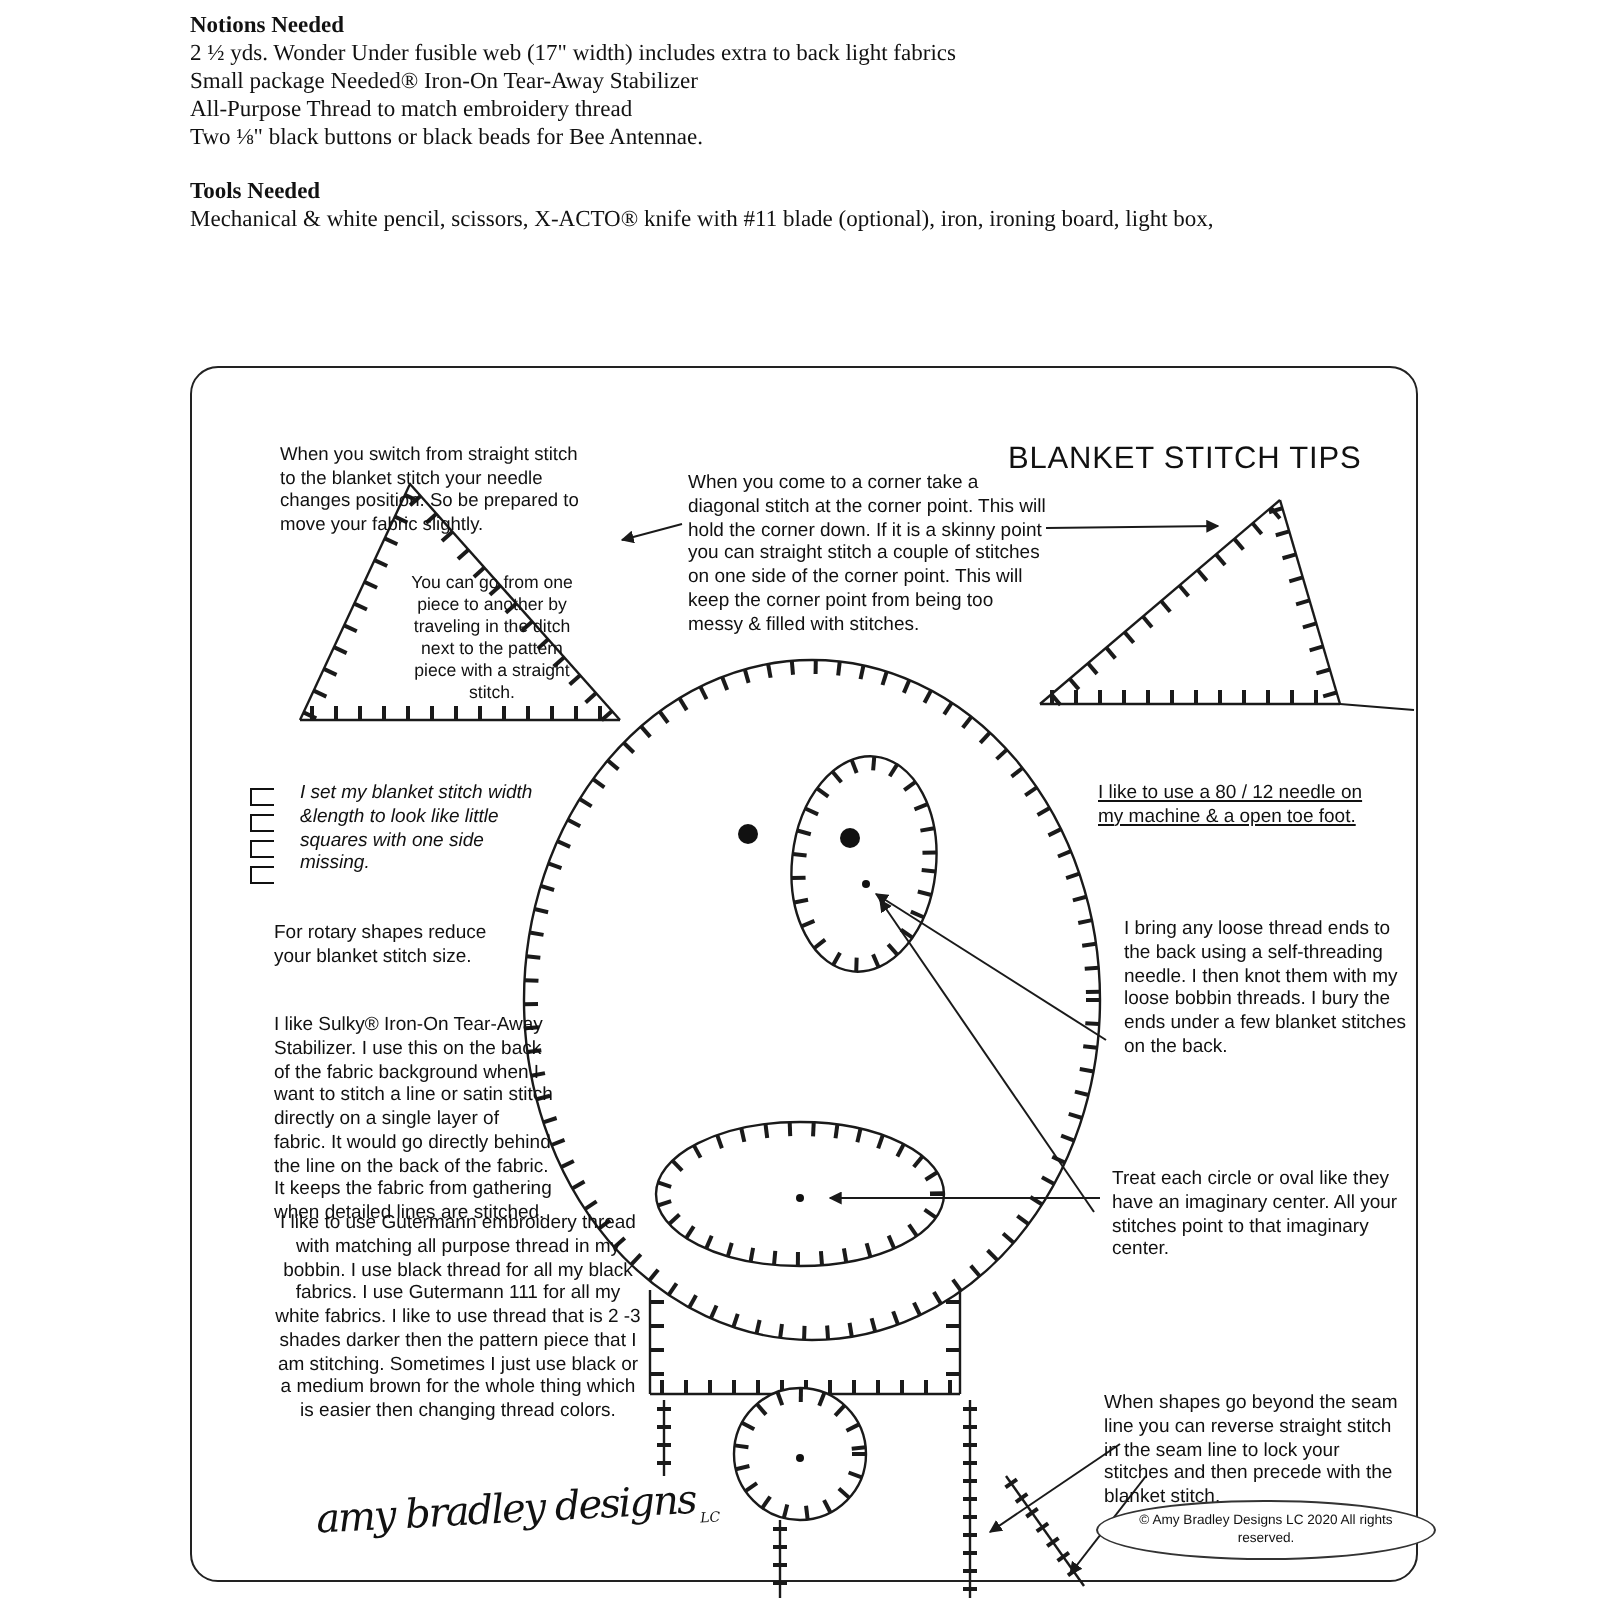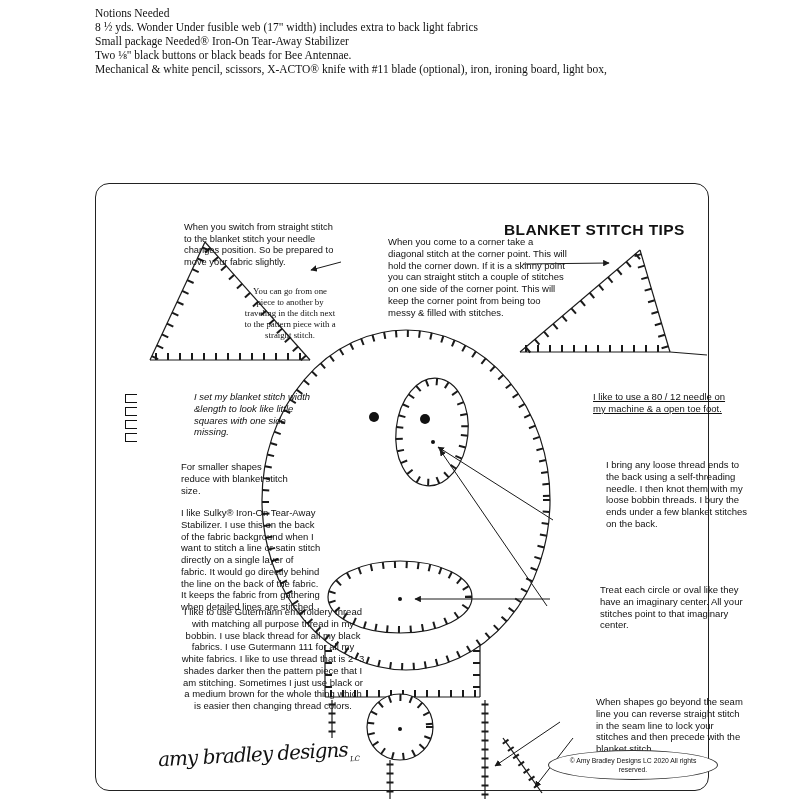--- a/index.html
+++ b/index.html
@@ -6,35 +6,35 @@
   body{
     width:800px;height:800px;position:relative;overflow:hidden;
     background:#ffffff;color:#111;
     font-family:"Liberation Sans",sans-serif;
   }
   
   .doc{
     position:absolute;left:95px;top:6px;width:672px;
     font-family:"Liberation Serif",serif;font-size:11.5px;line-height:14px;
   }
-  .doc .h{font-weight:normal;}
+  .doc .h{font-weight:bold;}
   .doc .h.tools{margin-top:13px;}
   
   .panel{
     position:absolute;left:95px;top:183px;width:612px;height:606px;
     border:1.6px solid #222;border-radius:14px;z-index:1;background:transparent;
   }
   svg.fig{position:absolute;left:95px;top:182px;width:615px;height:618px;z-index:2;pointer-events:none;}
   .title{
     position:absolute;left:504px;top:221px;z-index:3;
-    font-weight:bold;font-size:15.5px;letter-spacing:.4px;
-  }
-  .tip{position:absolute;z-index:3;font-size:9.5px;line-height:1.24;margin-left:44px;}
+    font-weight:normal;font-size:15.5px;letter-spacing:.4px;
+  }
+  .tip{position:absolute;z-index:3;font-size:9.5px;line-height:1.24;}
   .t-switch {left:140px;top:222px;width:150px;font-size:9.3px;}
-  .t-travel {left:200px;top:286px;width:92px;text-align:center;font-size:8.8px;font-family:Liberation Serif, serif;}
+  .t-travel {left:200px;top:286px;width:92px;text-align:center;font-size:8.8px;}
   .t-corner {left:344px;top:236px;width:180px;}
   .t-width  {left:150px;top:391px;width:118px;font-style:italic;}
   .t-smaller{left:137px;top:461px;width:112px;}
   .t-sulky  {left:137px;top:507px;width:140px;}
   .t-thread {left:137px;top:606px;width:184px;text-align:center;}
   .t-needle {left:549px;top:391px;width:140px;text-decoration:underline;}
   .t-loose  {left:562px;top:459px;width:142px;}
   .t-center {left:556px;top:584px;width:150px;}
   .t-beyond {left:552px;top:696px;width:152px;}
   
@@ -51,23 +51,25 @@
     position:absolute;left:548px;top:750px;width:150px;z-index:3;
     font-size:6.8px;line-height:1.35;text-align:center;
     border:1px solid #333;border-radius:50%;padding:5px 9px;background:#fff;
   }
 </style>
 </head>
 <body>
 
 <div class="doc">
   <div class="h">Notions Needed</div>
-  <div>8 ½ yds. Wonder Under fusible web (17" width) includes extra to back light fabrics</div>
+  <div>2 ½ yds. Wonder Under fusible web (17" width) includes extra to back light fabrics</div>
   <div>Small package Needed®  Iron-On Tear-Away Stabilizer</div>
+  <div>All-Purpose Thread to match embroidery thread</div>
   <div>Two ⅛" black buttons or black beads for Bee Antennae.</div>
+  <div class="h tools">Tools Needed</div>
   <div>Mechanical &amp; white pencil, scissors, X-ACTO® knife with #11 blade (optional), iron, ironing board, light box,</div>
 </div>
 
 <div class="panel"></div>
 
 <svg class="fig" viewBox="0 0 615 618">
   <defs>
     <marker id="arrh" viewBox="0 0 10 10" refX="9" refY="5" markerWidth="6.5" markerHeight="6.5" orient="auto-start-reverse">
       <path d="M0,0 L10,5 L0,10 z" fill="#1a1a1a"></path>
     </marker>
@@ -378,21 +380,21 @@
       <line x1="478" y1="556" x2="440" y2="605" stroke="#1a1a1a" stroke-width="1" marker-end="url(#arrh)"></line>
     </g>
 </svg>
 
 <div class="title">BLANKET STITCH TIPS</div>
 
 <div class="tip t-switch">When you switch from straight stitch to the blanket stitch your needle changes position. So be prepared to move your fabric slightly.</div>
 <div class="tip t-travel">You can go from one piece to another by traveling in the ditch next to the pattern piece with a straight stitch.</div>
 <div class="tip t-corner">When you come to a corner take a diagonal stitch at the corner point.  This will hold the corner down.  If it is a skinny point you can straight stitch a couple of stitches on one side of the corner point.  This will keep the corner point from being too messy &amp; filled with stitches.</div>
 <div class="tip t-width">I set my blanket stitch width &amp;length to look like little squares with one side missing.</div>
-<div class="tip t-smaller">For smaller shapes reduce with blanket stitch size.</div>
+<div class="tip t-smaller">For rotary shapes reduce your blanket stitch size.</div>
 <div class="tip t-sulky">I like Sulky® Iron-On Tear-Away Stabilizer.  I use this on the back of the fabric background when I want to stitch a line or satin stitch directly on a single layer of fabric.  It would go directly behind the line on the back of the fabric.  It keeps the fabric from gathering when detailed lines are stitched.</div>
 <div class="tip t-thread">I like to use Gutermann embroidery thread with matching all purpose thread in my bobbin.  I use black thread for all my black fabrics.  I use Gutermann 111 for all my white fabrics.  I like to use thread that is 2 -3 shades darker then the pattern piece that I am stitching.  Sometimes I just use black or a medium brown for the whole thing which is easier then changing thread colors.</div>
 <div class="tip t-needle">I like to use a 80 / 12 needle on my machine &amp; a open toe foot.</div>
 <div class="tip t-loose">I bring any loose thread ends to the back using a self-threading needle. I then knot them with my loose bobbin threads.  I bury the ends under a few blanket stitches on the back.</div>
 <div class="tip t-center">Treat each circle or oval like they have an imaginary center.  All your stitches point to that imaginary center.</div>
 <div class="tip t-beyond">When shapes go beyond the seam line you can reverse straight stitch in the seam line to lock your stitches and then precede with the blanket stitch.</div>
 
 <div class="stitches">
   <div class="stitch-square"></div>
   <div class="stitch-square"></div>

